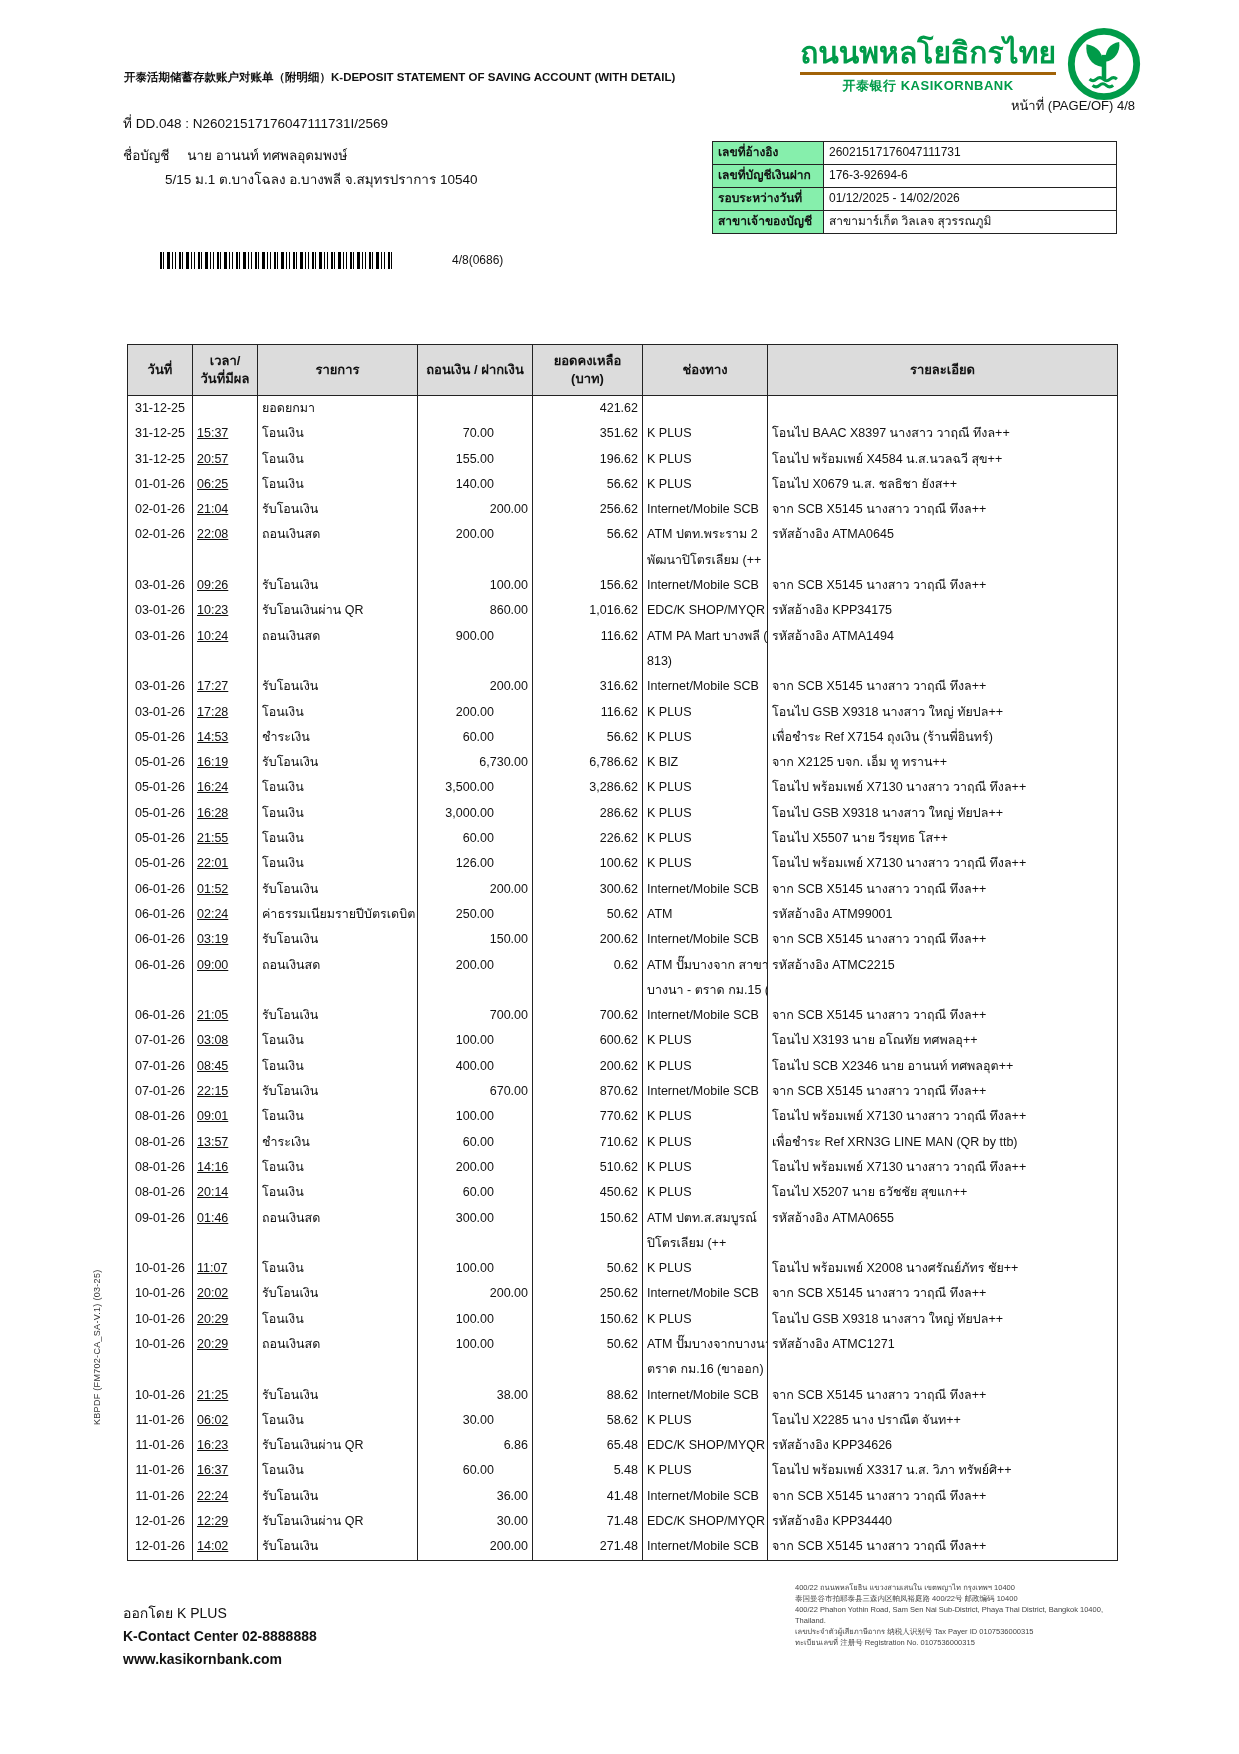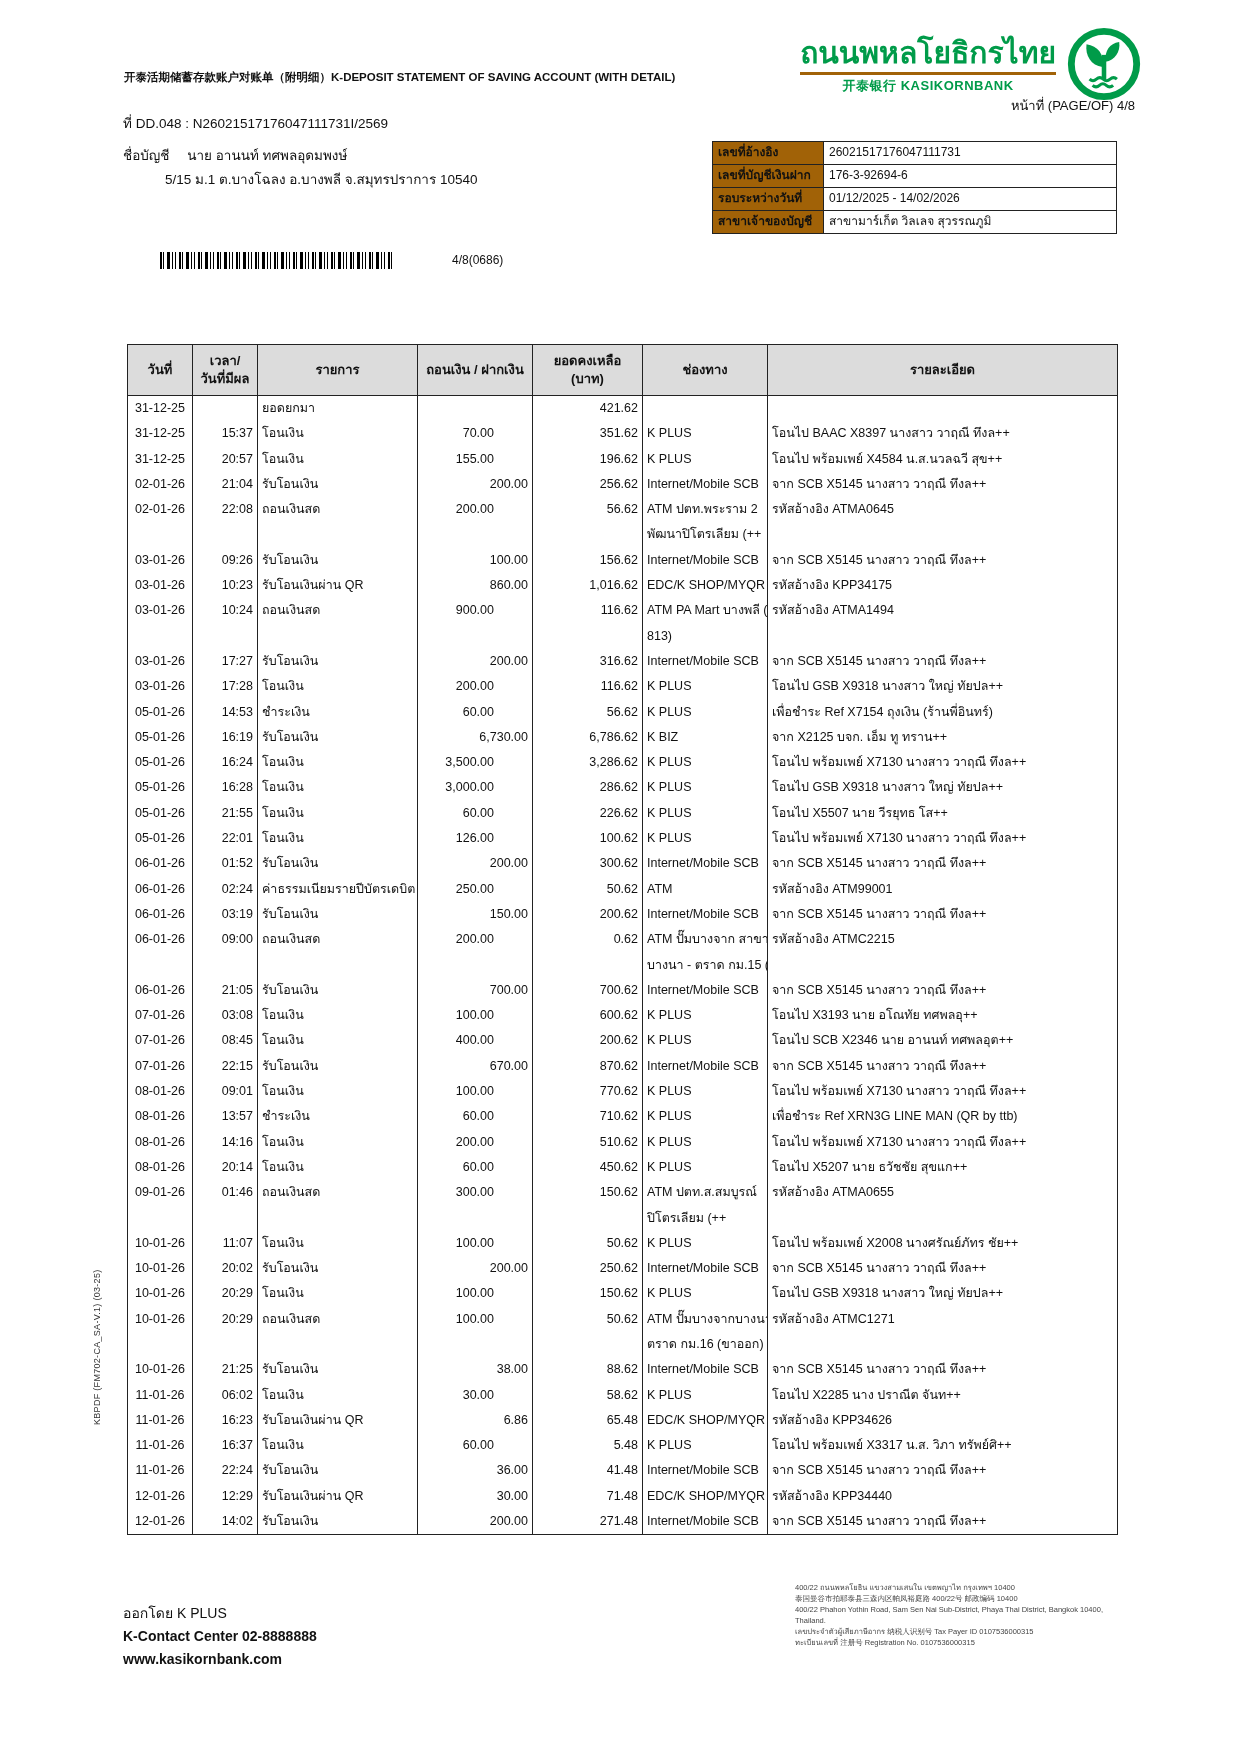--- a/index.html
+++ b/index.html
@@ -18,38 +18,38 @@
 
   .page-of{position:absolute;right:104px;top:95px;font-size:13px;}
   .doc-no{position:absolute;left:123px;top:112px;font-size:13.5px;}
   .acct-line{position:absolute;left:123px;top:144px;font-size:13.5px;}
   .acct-line .lbl{margin-right:14px;}
   .acct-addr{position:absolute;left:165px;top:168px;font-size:13.5px;}
 
   
   .info-table{position:absolute;left:712px;top:141px;width:405px;border-collapse:collapse;table-layout:fixed;}
   .info-table td{border:1px solid #222;font-size:12px;height:22px;padding:0 5px;line-height:1.1;overflow:hidden;white-space:nowrap;}
-  .info-table .lbl{background:#a16207;font-weight:bold;width:100px;}
+  .info-table .lbl{background:#86efac;font-weight:bold;width:100px;}
 
   
   .barcode{position:absolute;left:160px;top:252px;width:232px;height:17px;
     background:repeating-linear-gradient(90deg,#000 0 2px,#fff 2px 3px,#000 3px 4px,#fff 4px 7px,
       #000 7px 10px,#fff 10px 12px,#000 12px 13px,#fff 13px 15px,#000 15px 16px,#fff 16px 19px);}
   .barcode-caption{position:absolute;left:452px;top:253px;font-size:12px;}
 
   
   .tx-table{position:absolute;left:127px;top:344px;width:990px;border-collapse:collapse;table-layout:fixed;}
   .tx-table th{background:#dcdcdc;border:1px solid #222;font-size:13px;font-weight:bold;
                height:50px;padding:0 2px;vertical-align:middle;}
   .tx-table th div{line-height:18px;}
   .tx-table td{border-left:1px solid #222;border-right:1px solid #222;border-top:none;border-bottom:none;
                font-size:12.5px;line-height:25.3px;padding:0 4px;vertical-align:top;overflow:hidden;}
   .tx-table tbody tr:last-child td{border-bottom:1px solid #222;}
   .c-date{text-align:center;white-space:nowrap;padding:0 1px;}
-  .c-time{text-align:right;white-space:nowrap;}
+  .c-time{text-align:left;white-space:nowrap;text-decoration:underline;}
   .c-desc{white-space:nowrap;padding-left:3px;}
   .c-amt{text-align:right;}
   .c-amt .w{margin-right:34px;}
   .c-amt .d{margin-right:0;}
   .c-bal{text-align:right;padding-right:8px;white-space:nowrap;}
   .c-ch{font-size:12px;padding:0 3px;}
   .c-ch div{white-space:nowrap;line-height:25.3px;}
   .c-det{white-space:nowrap;padding-left:5px;}
 
   
@@ -183,20 +183,33 @@
           <td class="c-amt">
             <div class="w">155.00</div>
           </td>
           <td class="c-bal">196.62</td>
           <td class="c-ch">
             <div>K PLUS</div>
           </td>
           <td class="c-det">โอนไป พร้อมเพย์ X4584 น.ส.นวลฉวี สุข++</td>
         </tr>
         <tr>
+          <td class="c-date">01-01-26</td>
+          <td class="c-time">06:25</td>
+          <td class="c-desc">โอนเงิน</td>
+          <td class="c-amt">
+            <div class="w">140.00</div>
+          </td>
+          <td class="c-bal">56.62</td>
+          <td class="c-ch">
+            <div>K PLUS</div>
+          </td>
+          <td class="c-det">โอนไป X0679 น.ส. ชลธิชา ยังส++</td>
+        </tr>
+        <tr>
           <td class="c-date">02-01-26</td>
           <td class="c-time">21:04</td>
           <td class="c-desc">รับโอนเงิน</td>
           <td class="c-amt">
             <div class="d">200.00</div>
           </td>
           <td class="c-bal">256.62</td>
           <td class="c-ch">
             <div>Internet/Mobile SCB</div>
           </td>

